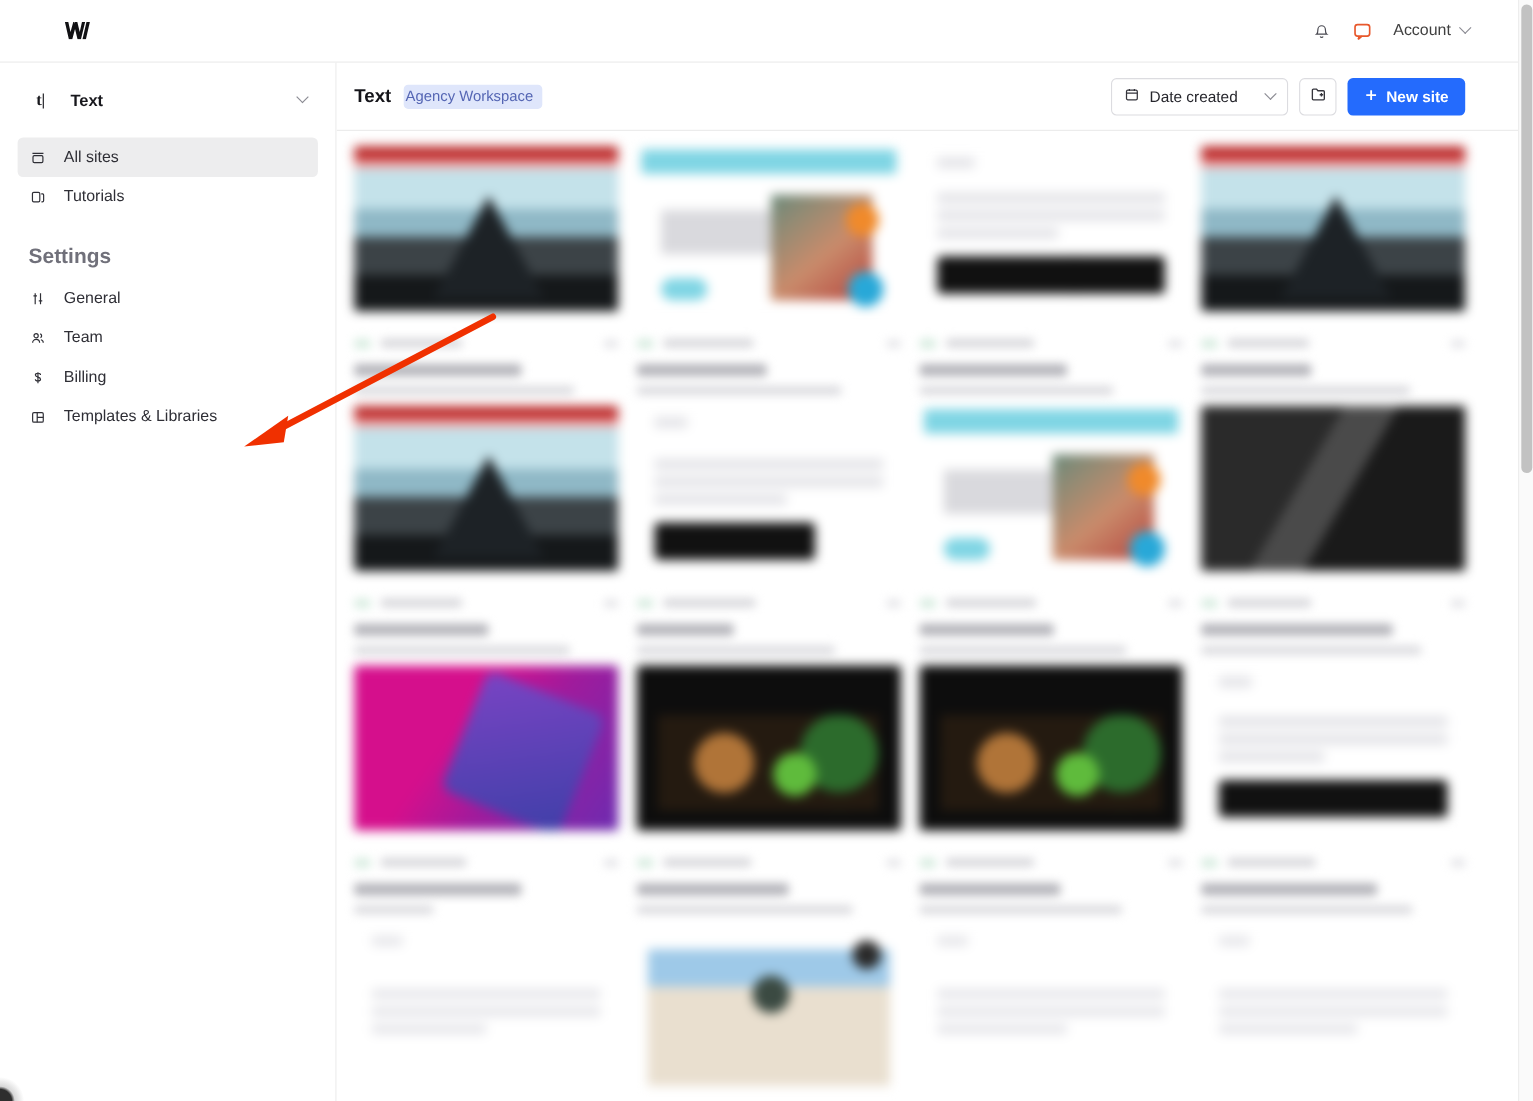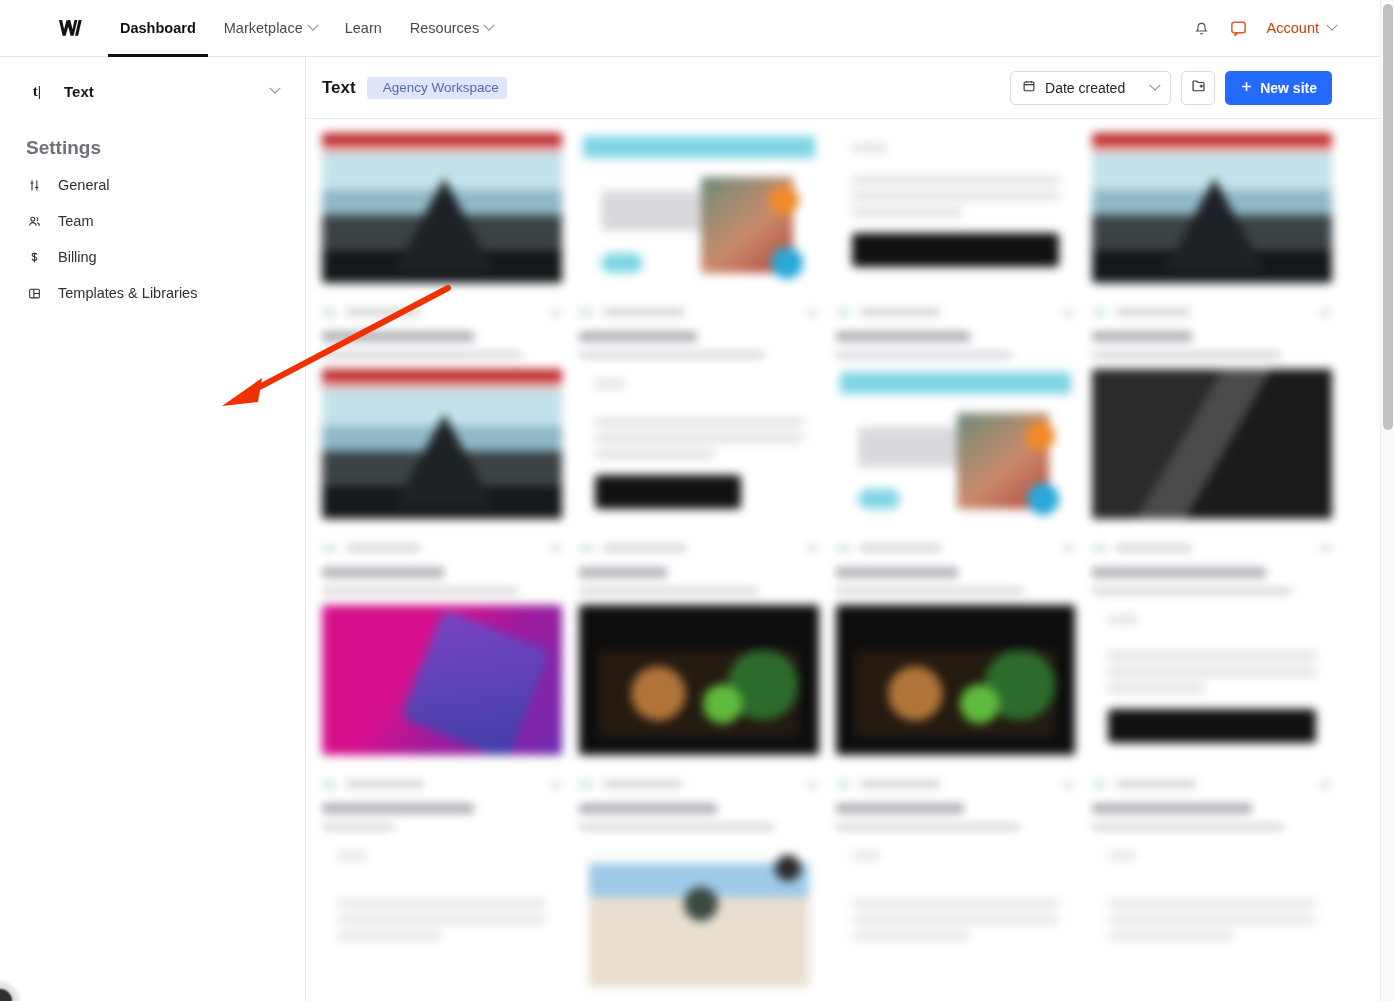--- a/index.html
+++ b/index.html
@@ -42,21 +42,21 @@
     border-right: 1.4px solid #8a8a92; border-bottom: 1.4px solid #8a8a92;
     transform: rotate(45deg) translate(-2px,-2px);
   }
   .nav-right {
     margin-left: auto; display: flex; align-items: center; gap: 19px;
     margin-right: 44px;
   }
   .icon-btn { cursor: pointer; display: flex; align-items: center; justify-content: center; }
   .account {
     display: flex; align-items: center; gap: 9px;
-    font-size: 14.5px; color: #c2410c; cursor: pointer;
+    font-size: 14.5px; color: #404040; cursor: pointer;
   }
 
   
   .sidebar {
     position: absolute; top: 57px; left: 0;
     width: 306px; height: 944px;
     background: #fff; border-right: 1px solid #e8e8e8;
     padding-top: 14px;
   }
   .ws-switch {
@@ -90,21 +90,21 @@
   .main {
     position: absolute; top: 57px; left: 306px;
     width: 1074px; height: 944px; background: #fff; overflow: hidden;
   }
   .main-head {
     height: 62px; display: flex; align-items: center;
     padding: 0 48px 0 16px; border-bottom: 1px solid #eaeaea;
   }
   .page-title { font-size: 17px; font-weight: 700; color: #15151a; }
   .ws-badge {
-    margin-left: 11px; padding: 3px 8px 4px 16px; border-radius: 4px;
+    margin-left: 11px; padding: 3px 8px 4px 2px; border-radius: 4px;
     background: #dfe6fb; color: #5566b4; font-size: 13.5px;
   }
   .head-right { margin-left: auto; display: flex; align-items: center; gap: 10px; }
   .search-box {
     width: 326px; height: 34px; border: 1px solid #dcdce0; border-radius: 5px;
     display: flex; align-items: center; gap: 8px; padding: 0 11px;
     background: #fff; cursor: text;
   }
   .search-box input {
     border: 0; outline: 0; font-size: 14px; color: #3a3a42;
@@ -210,36 +210,20 @@
 </head>
 <body>
 
 <div class="topnav">
   <div class="wf-logo">
     <svg width="24" height="16" viewBox="0 0 24 16">
         <path fill="#111114" d="M7.6 0 5.1 9.2 3.1 0H0l3.6 15.7h3.1L9.2 6.4l2.3 9.3h3.1L18.4 0h-2.9l-2 9.2L11.3 0H8.8l.4 1.7L8.3 0z"></path>
         <path fill="#111114" d="M19.6 0 16 15.7h3.1L22.7 0z"></path>
       </svg>
   </div>
-  <div class="nav-items">
-    <div class="nav-item active">
-      <span>Dashboard</span>
-    </div>
-    <div class="nav-item">
-      <span>Marketplace</span>
-      <i class="caret"></i>
-    </div>
-    <div class="nav-item">
-      <span>Learn</span>
-    </div>
-    <div class="nav-item">
-      <span>Resources</span>
-      <i class="caret"></i>
-    </div>
-  </div>
   <div class="nav-right">
     <span class="icon-btn">
       <svg width="17" height="17" viewBox="0 0 20 20" fill="none" stroke="#4a4a52" stroke-width="1.3">
         <path d="M6 8a4 4 0 0 1 8 0c0 4 1.4 5 1.4 5H4.6S6 12 6 8Z"></path>
           <path d="M8.5 15.5a1.6 1.6 0 0 0 3 0"></path>
       </svg>
     </span>
     <span class="icon-btn">
       <svg width="19" height="19" viewBox="0 0 20 20" fill="none" stroke="#e8582c" stroke-width="1.6">
         <rect x="3" y="3.5" width="14" height="11" rx="2.4"></rect>
@@ -254,20 +238,40 @@
 </div>
 
 <div class="sidebar">
 
   <div class="ws-switch">
     <span class="ws-avatar">t|</span>
     <span class="ws-name">Text</span>
     <i class="caret ws-caret"></i>
   </div>
 
+  <div class="side-list">
+    <div class="side-item active">
+      <span class="side-icon">
+        <svg width="15" height="15" viewBox="0 0 18 18" fill="none" stroke="#2f2f36" stroke-width="1.3">
+          <path d="M3 4.2h12"></path>
+            <rect x="3.6" y="6.6" width="10.8" height="7.6" rx="1.4"></rect>
+        </svg>
+      </span>
+      <span>All sites</span>
+    </div>
+    <div class="side-item">
+      <span class="side-icon">
+        <svg width="15" height="15" viewBox="0 0 18 18" fill="none" stroke="#2f2f36" stroke-width="1.3">
+          <rect x="3" y="3.4" width="8" height="10.4" rx="1.4"></rect>
+            <path d="M12.6 5.2h1.6a1 1 0 0 1 1 1v6.2a1.4 1.4 0 0 1-1.4 1.4h-1"></path>
+        </svg>
+      </span>
+      <span>Tutorials</span>
+    </div>
+  </div>
 
   <div class="side-heading">Settings</div>
 
   <div class="side-list">
     <div class="side-item">
       <span class="side-icon">
         <svg width="15" height="15" viewBox="0 0 18 18" fill="none" stroke="#2f2f36" stroke-width="1.3">
           <path d="M6 3v12M11.8 15V3"></path>
             <path d="M4.1 6h3.8M9.9 11.4h3.8"></path>
         </svg>

